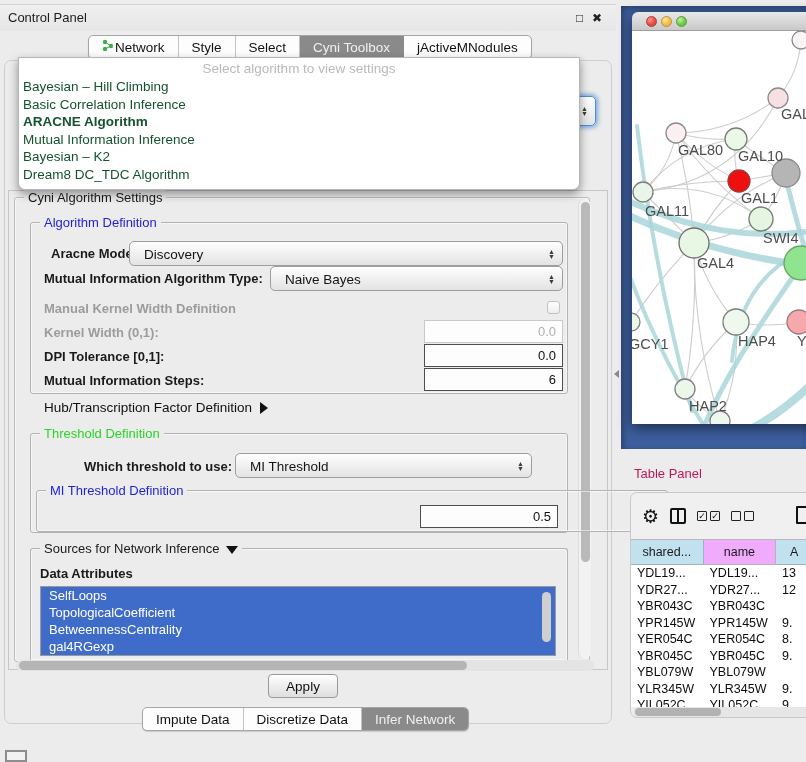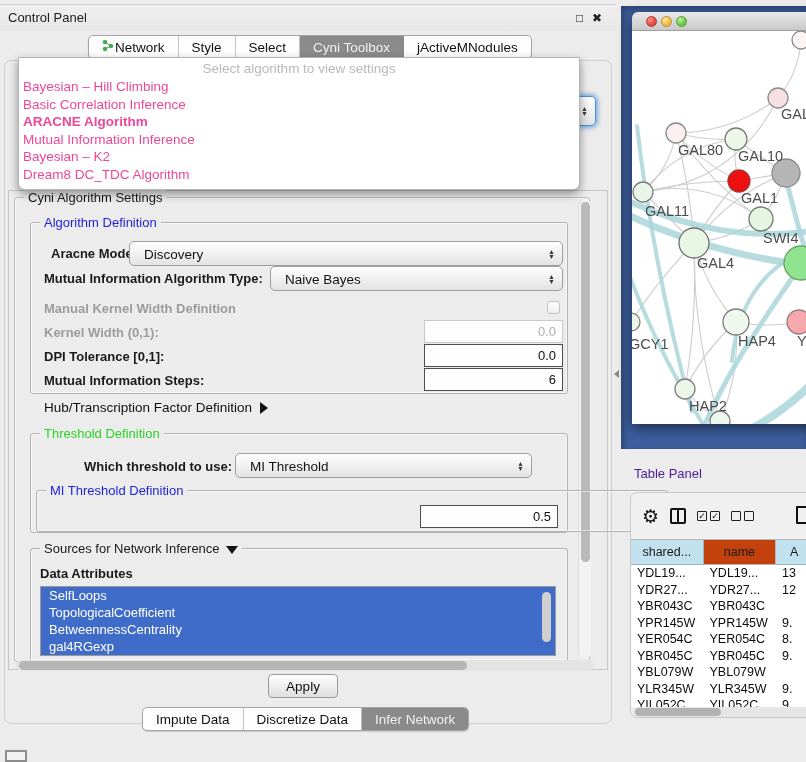--- a/index.html
+++ b/index.html
@@ -25,21 +25,21 @@
 
   
   .combo { border:1px solid #9e9e9e; border-radius:5px; background:linear-gradient(#fefefe,#e3e3e3); }
   .combo .val { position:absolute; left:14px; top:50%; transform:translateY(-50%); font-size:13.5px; color:#141414; white-space:nowrap; }
   .stepper { position:absolute; right:7px; top:50%; transform:translateY(-50%); display:flex; flex-direction:column; align-items:center; line-height:5px; font-size:7px; color:#3c3c3c; }
   .combo.focus-ring { border-color:#4a8fd4; box-shadow:0 0 4px 2px rgba(90,150,215,.75); }
 
   
   .popup { left:18px; top:57px; width:562px; background:#fff; border:1px solid #b5b5b5; border-radius:0 0 7px 7px; box-shadow:0 4px 10px rgba(0,0,0,.4); padding-bottom:6px; z-index:40; }
   .popup .placeholder { text-align:center; color:#b9b9b9; font-size:13.5px; padding:3px 0 2px 0; }
-  .popup .item { font-size:13.5px; color:#ec4899; padding:1px 0 1px 4px; line-height:15.5px; white-space:nowrap; }
+  .popup .item { font-size:13.5px; color:#14532d; padding:1px 0 1px 4px; line-height:15.5px; white-space:nowrap; }
   .popup .item.bold { font-weight:bold; }
 
   
   .settings-wrap { left:8px; top:190px; width:600px; height:480px; border:1px solid #c6c6c6; background:#ececec; }
   .groupbox { position:absolute; border:1px solid #b2b2b2; border-radius:3px; box-shadow:inset 0 0 0 1px rgba(255,255,255,.55); }
   .grouptitle { position:absolute; top:-8px; left:9px; background:#ececec; padding:0 4px; font-size:13px; white-space:nowrap; }
   .grouptitle.black { color:#1a1a1a; }
   .grouptitle.blue  { color:#2323d6; }
   .grouptitle.green { color:#2ad42a; }
 
@@ -74,33 +74,33 @@
   .traffic { position:absolute; top:4px; width:11px; height:11px; border-radius:50%; }
   .t-red    { left:14px; background:radial-gradient(circle at 35% 30%, #ff9a92, #e2463c 60%); border:1px solid #b33a32; }
   .t-yellow { left:29px; background:radial-gradient(circle at 35% 30%, #ffe9a8, #f2b63d 60%); border:1px solid #c29030; }
   .t-green  { left:44px; background:radial-gradient(circle at 35% 30%, #c4f0a2, #68c63f 60%); border:1px solid #55a033; }
   .net-canvas { position:absolute; left:0; top:19px; width:200px; height:393px; background:#fff; overflow:hidden; }
 
   
   .divider-arrow { left:614px; top:370px; width:0; height:0; border-right:5px solid #8a8a8a; border-top:4px solid transparent; border-bottom:4px solid transparent; }
 
   
-  .tp-title { left:634px; top:466px; font-size:13px; color:#4c1d95; }
+  .tp-title { left:634px; top:466px; font-size:13px; color:#be185d; }
   .tp-panel { left:630px; top:492px; width:182px; height:226px; background:#f0f0f0; border:1px solid #c9c9c9; border-radius:7px 0 0 7px; overflow:hidden; }
   .tp-toolbar { position:absolute; left:0; top:0; width:100%; height:46px; display:flex; align-items:center; gap:11px; padding-left:11px; }
   .icon-gear { font-size:19px; color:#111; line-height:19px; }
   .icon-cols { width:16px; height:16px; border:2px solid #111; border-radius:2px; position:relative; }
   .icon-cols::after { content:""; position:absolute; left:5px; top:-1px; width:2px; height:14px; background:#111; }
   .cb-pair { display:flex; gap:3px; }
   .mini-cb { width:10px; height:10px; border:1.5px solid #222; border-radius:1px; font-size:9px; line-height:9px; color:#111; text-align:center; }
   .icon-doc { position:absolute; left:165px; top:13px; width:14px; height:18px; border:2px solid #111; border-radius:1px; background:#f0f0f0; }
   .tbl-wrap { position:absolute; left:0; top:46px; width:182px; height:168px; background:#fff; border-top:1px solid #b9b9b9; overflow:hidden; }
   .tbl-header { display:flex; height:25px; }
   .th-cell { border-right:1px solid #9fb3bd; border-bottom:1px solid #9fb3bd; background:#c2e1ee; font-size:12.5px; color:#1a1a1a; display:flex; align-items:center; justify-content:center; }
-  .th-cell.grey { background:#c2410c; border-right-color:#b5b5b5; border-bottom-color:#b5b5b5; }
+  .th-cell.grey { background:#f0abfc; border-right-color:#b5b5b5; border-bottom-color:#b5b5b5; }
   .tbl-row { display:flex; height:16.5px; }
   .td-cell { font-size:12.5px; color:#0c0c0c; padding-left:6px; display:flex; align-items:center; white-space:nowrap; overflow:hidden; }
   .tp-hscroll { position:absolute; left:2px; top:214px; width:178px; height:10px; background:#e6e6e6; border-radius:5px; }
   .tp-hthumb { position:absolute; left:2px; top:1px; width:86px; height:8px; background:#b2b2b2; border-radius:4px; }
 
   .floating-sq { left:5px; top:750px; width:22px; height:12px; border:2px solid #8d8d8d; background:#f2f2f2; }
   svg text { font-family:"Liberation Sans","DejaVu Sans",sans-serif; }
 </style>
 </head>
 <body>

